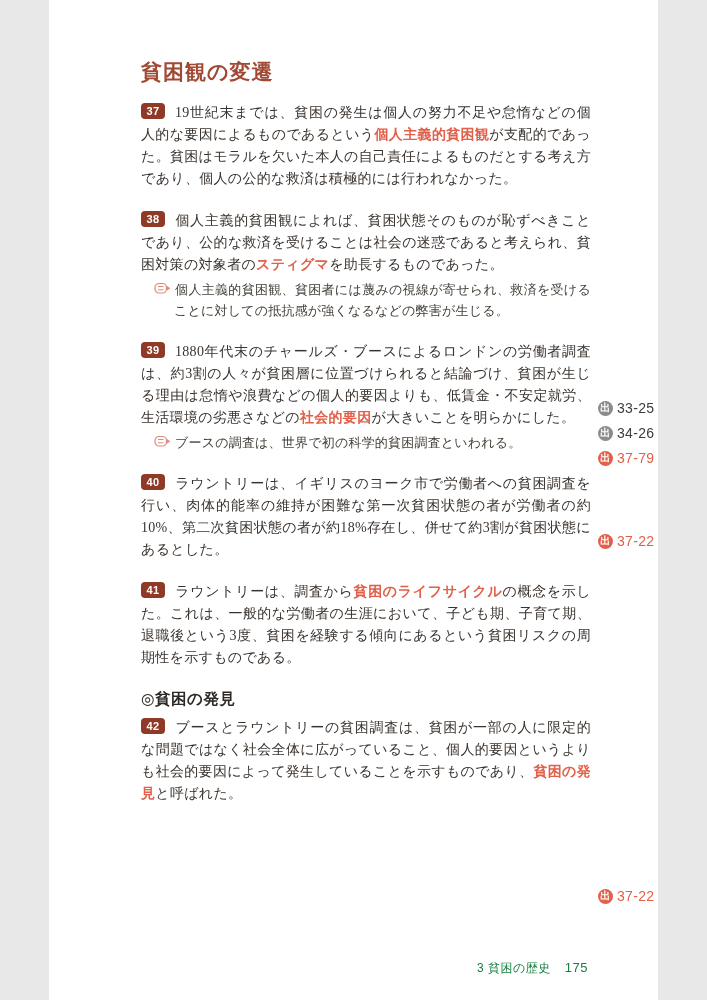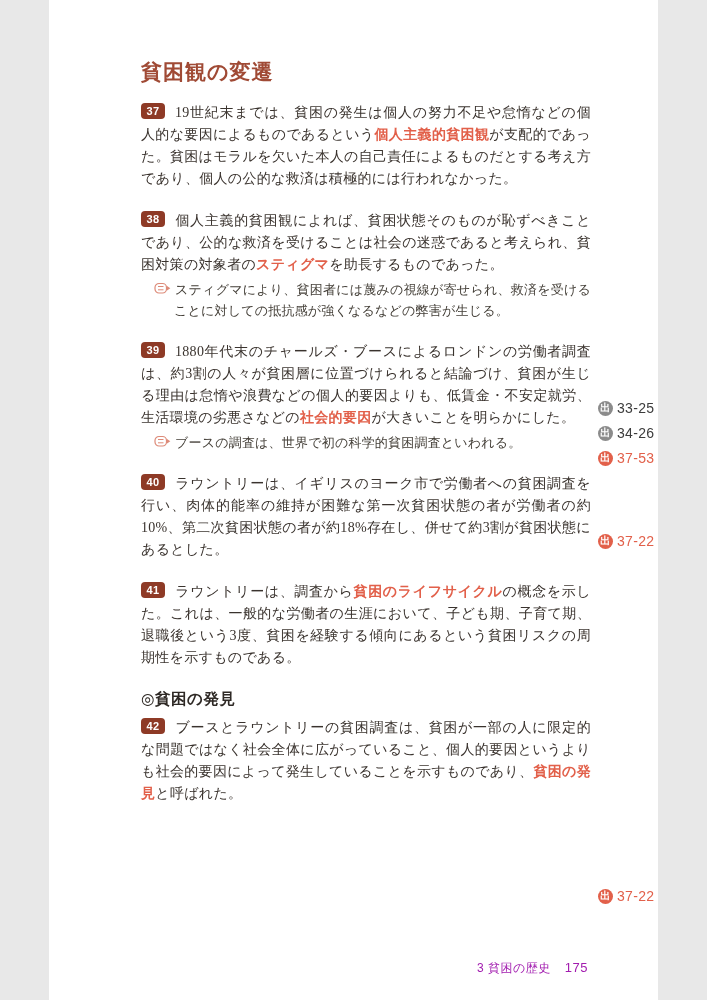--- a/index.html
+++ b/index.html
@@ -70,21 +70,21 @@
   }
   .tab-label {
     position:absolute; left:663px; top:181px;
     writing-mode:vertical-rl; text-orientation:upright;
     font-family:"Liberation Sans","DejaVu Sans",sans-serif;
     font-size:13px; color:#333333; letter-spacing:3px;
   }
   .footer {
     position:absolute; right:70px; top:944px;
     font-family:"Liberation Sans","DejaVu Sans",sans-serif;
-    font-size:12px; color:#a21caf; letter-spacing:0.5px;
+    font-size:12px; color:#15803d; letter-spacing:0.5px;
     display:flex; align-items:baseline;
   }
   .footer .pagenum { margin-left:14px; font-size:13px;margin-top:16px; }
 </style>
 </head>
 <body>
 
 <div id="page">
   <div id="content">
     <h1 class="page-title">貧困観の変遷</h1>
@@ -92,21 +92,21 @@
       <div class="item">
         <p class="para"><span class="badge">37</span><span>19世紀末までは、貧困の発生は個人の努力不足や怠惰などの個人的な要因によるものであるという</span><span class="hl">個人主義的貧困観</span><span>が支配的であった。貧困はモラルを欠いた本人の自己責任によるものだとする考え方であり、個人の公的な救済は積極的には行われなかった。</span></p>
       </div>
       <div class="item">
         <p class="para"><span class="badge">38</span><span>個人主義的貧困観によれば、貧困状態そのものが恥ずべきことであり、公的な救済を受けることは社会の迷惑であると考えられ、貧困対策の対象者の</span><span class="hl">スティグマ</span><span>を助長するものであった。</span></p>
         <div class="note"><svg class="note-icon" width="17" height="13" viewBox="0 0 17 13" fill="none" xmlns="http://www.w3.org/2000/svg">
             <rect x="1" y="1.5" width="11.5" height="9.5" rx="4" stroke="#dd8a78" stroke-width="1.2"></rect>
             <line x1="4" y1="4.5" x2="9.5" y2="4.5" stroke="#dd8a78" stroke-width="1"></line>
             <line x1="4" y1="7.8" x2="9.5" y2="7.8" stroke="#dd8a78" stroke-width="1"></line>
             <path d="M13 4 L16.3 6.2 L13 8.4 Z" fill="#dd8a78"></path>
-          </svg><span>スティグマにより、貧困者には蔑みの視線が寄せられ、救済を受けることに対しての抵抗感が強くなるなどの弊害が生じる。</span></div>
+          </svg><span>個人主義的貧困観、貧困者には蔑みの視線が寄せられ、救済を受けることに対しての抵抗感が強くなるなどの弊害が生じる。</span></div>
       </div>
       <div class="item">
         <p class="para"><span class="badge">39</span><span>1880年代末のチャールズ・ブースによるロンドンの労働者調査は、約3割の人々が貧困層に位置づけられると結論づけ、貧困が生じる理由は怠惰や浪費などの個人的要因よりも、低賃金・不安定就労、生活環境の劣悪さなどの</span><span class="hl">社会的要因</span><span>が大きいことを明らかにした。</span></p>
         <div class="note"><svg class="note-icon" width="17" height="13" viewBox="0 0 17 13" fill="none" xmlns="http://www.w3.org/2000/svg">
             <rect x="1" y="1.5" width="11.5" height="9.5" rx="4" stroke="#dd8a78" stroke-width="1.2"></rect>
             <line x1="4" y1="4.5" x2="9.5" y2="4.5" stroke="#dd8a78" stroke-width="1"></line>
             <line x1="4" y1="7.8" x2="9.5" y2="7.8" stroke="#dd8a78" stroke-width="1"></line>
             <path d="M13 4 L16.3 6.2 L13 8.4 Z" fill="#dd8a78"></path>
           </svg><span>ブースの調査は、世界で初の科学的貧困調査といわれる。</span></div>
       </div>
@@ -126,21 +126,21 @@
       <div class="ref gray" style="left: 549px; top: 400px;">
         <span class="ricon">出</span>
         <span>33-25</span>
       </div>
       <div class="ref gray" style="left: 549px; top: 425px;">
         <span class="ricon">出</span>
         <span>34-26</span>
       </div>
       <div class="ref red" style="left: 549px; top: 450px;">
         <span class="ricon">出</span>
-        <span>37-53</span>
+        <span>37-79</span>
       </div>
       <div class="ref red" style="left: 549px; top: 533px;">
         <span class="ricon">出</span>
         <span>37-22</span>
       </div>
       <div class="ref red" style="left: 549px; top: 888px;">
         <span class="ricon">出</span>
         <span>37-22</span>
       </div>
     </div>

